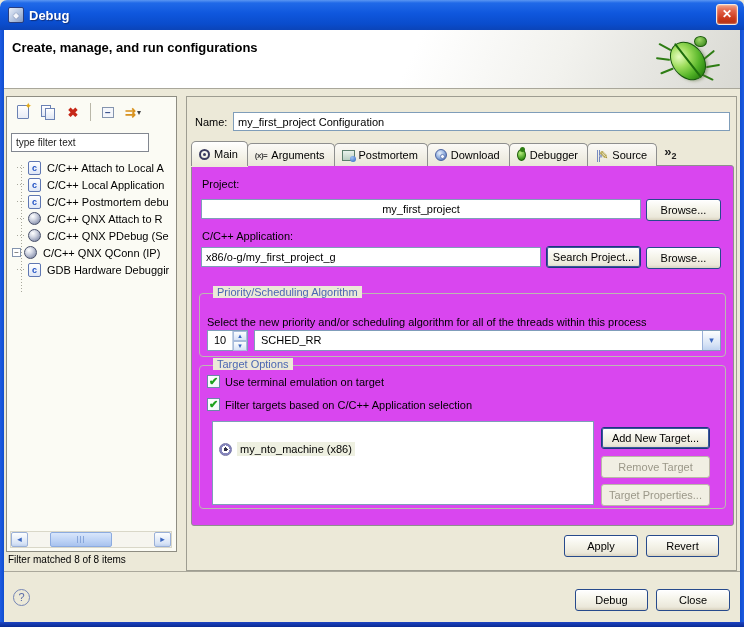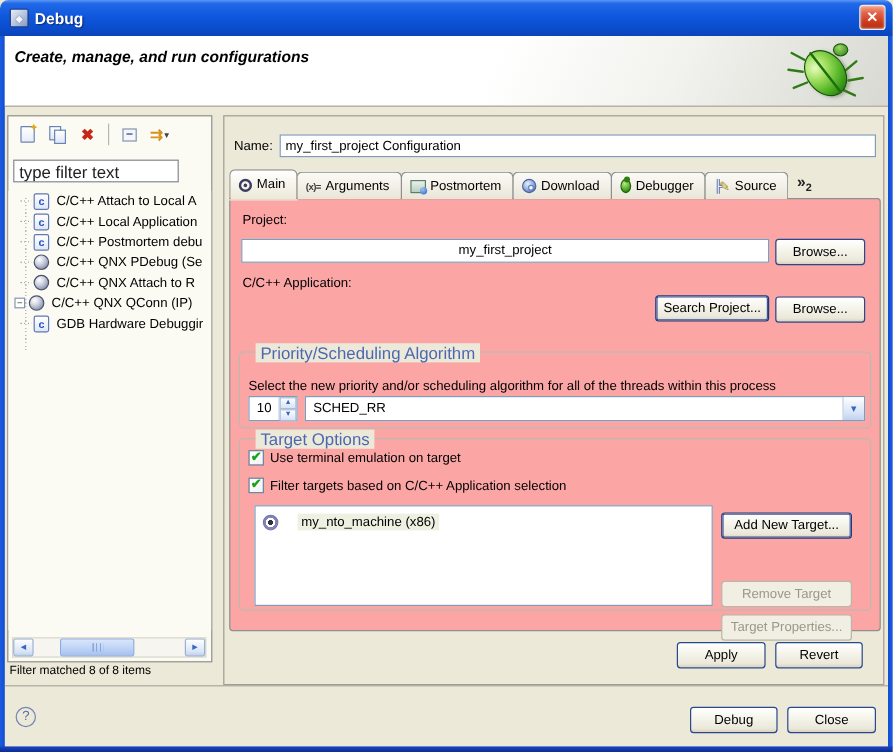--- a/index.html
+++ b/index.html
@@ -30,21 +30,21 @@
   }
   .win-edge-l { position:absolute; left:0; top:30px; width:4px; height:593px; background:linear-gradient(90deg,#1e5be2,#0f4ed0); }
   .win-edge-r { position:absolute; right:0; top:30px; width:4px; height:593px; background:linear-gradient(90deg,#0f4ed0,#1e5be2); }
   .win-edge-b { position:absolute; left:0; bottom:0; width:744px; height:5px; background:linear-gradient(180deg,#1c44c2,#0a2a92); }
   
   .banner {
     position:absolute; left:4px; top:30px; width:736px; height:59px;
     background:linear-gradient(115deg,#ffffff 55%,#f2f2ee 75%,#d9d9d3 100%);
     border-bottom:1px solid #a9a79a;
   }
-  .banner h1 { position:absolute; left:8px; top:10px; font-size:13px; font-weight:bold; color:#000;font-style:italic; }
+  .banner h1 { position:absolute; left:8px; top:10px; font-size:13px; font-weight:bold; color:#000; }
   
   .bug { position:absolute; right:18px; top:2px; width:66px; height:56px; }
   .bug .body {
     position:absolute; left:16px; top:8px; width:32px; height:42px; border-radius:50%;
     transform:rotate(-38deg);
     background:radial-gradient(circle at 35% 28%, #e6fcc0 0%, #9edd5c 30%, #54b428 60%, #2a8410 85%, #17660a 100%);
     border:1px solid #14560a; box-shadow:1px 2px 3px rgba(90,110,60,.45);
   }
   .bug .seam { position:absolute; left:31px; top:7px; width:2px; height:43px; background:#1d6e0c; transform:rotate(-38deg); border-radius:2px; }
   .bug .head {
@@ -68,21 +68,21 @@
   .ic-copy { position:relative; width:15px; height:15px; }
   .ic-copy i, .ic-copy b { position:absolute; width:10px; height:12px; background:linear-gradient(180deg,#fff,#dfe6f4); border:1px solid #6b82b4; }
   .ic-copy i { left:0; top:0; } .ic-copy b { left:4px; top:3px; }
   .ic-del { color:#c62818; font-size:13px; font-weight:bold; }
   .ic-collapse { width:12px; height:11px; border:1px solid #8494ae; background:#f4f6fb; color:#38508a; font-size:10px; line-height:9px; text-align:center; font-weight:bold; }
   .ic-filter { color:#d8921e; font-size:13px; font-weight:bold; }
   .ic-dd { color:#444; font-size:8px; margin-left:1px; }
   .filter-input {
     position:absolute; left:4px; top:36px; width:138px; height:19px;
     border:1px solid #828790; background:#fff; font-family:"Liberation Sans",sans-serif;
-    font-size:14px; padding:2px 4px; color:#222;
+    font-size:10px; padding:2px 4px; color:#222;
   }
   .tree { position:absolute; left:0; top:62px; width:169px; height:366px; background:#fbfbf4; overflow:hidden; }
   .tree-spine { position:absolute; left:14px; top:6px; width:1px; height:128px; background:repeating-linear-gradient(180deg,#a8a89c 0 1px,transparent 1px 3px); }
   .tree-spine2 { position:absolute; left:30px; top:106px; width:1px; height:12px; background:repeating-linear-gradient(180deg,#a8a89c 0 1px,transparent 1px 3px); }
   .trow { position:relative; height:17px; display:flex; align-items:center; cursor:pointer; white-space:nowrap; }
   .trow .dots { width:9px; height:1px; background:repeating-linear-gradient(90deg,#a8a89c 0 1px,transparent 1px 3px); margin-left:10px; }
   .trow.child .dots { margin-left:26px; }
   .expander {
     width:9px; height:9px; border:1px solid #8494ae; background:#fff; margin-left:5px;
     font-size:8px; line-height:7px; text-align:center; color:#333; flex:none; cursor:pointer;
@@ -140,50 +140,50 @@
   .ti-args { font-size:8px; font-weight:bold; color:#404040; letter-spacing:-0.5px; }
   .ti-env { width:13px; height:11px; background:linear-gradient(180deg,#e9f2ec,#b9cfc2); border:1px solid #5c7e6c; position:relative; }
   .ti-env::after { content:""; position:absolute; right:-2px; bottom:-2px; width:6px; height:6px; border-radius:50%; background:radial-gradient(circle at 35% 30%,#9cc2f2,#2d62c2); }
   .ti-dl { width:12px; height:12px; border-radius:50%; background:radial-gradient(circle at 38% 32%,#e8f0fc 0%,#9ab6e2 45%,#5a7ec0 80%); border:1px solid #4a62a0; position:relative; }
   .ti-dl::after { content:""; position:absolute; left:4px; top:4px; width:3px; height:3px; border-radius:50%; background:#f4f8ff; border:1px solid #6a82b8; }
   .ti-bug { width:9px; height:12px; border-radius:50%; background:radial-gradient(circle at 35% 30%,#b8ec7e,#3f9a1c 70%,#236c0a); border:1px solid #1d5e08; position:relative; }
   .ti-bug::after { content:""; position:absolute; left:2px; top:-3px; width:5px; height:5px; border-radius:50%; background:#2e7d12; }
   .ti-src { color:#4a66b0; font-size:10px; position:relative; }
   .ti-src .pencil { color:#a08a18; font-size:11px; margin-left:-3px; }
   
-  .tabbox { position:absolute; left:4px; top:68px; width:543px; height:361px; border:1px solid #8e8f8e; background:#fca5a5; border-radius:0 3px 3px 3px; }
+  .tabbox { position:absolute; left:4px; top:68px; width:543px; height:361px; border:1px solid #8e8f8e; background:#d946ef; border-radius:0 3px 3px 3px; }
   .fld-label { position:absolute; font-size:11px; }
   .txt {
     position:absolute; border:1px solid #7f9db9; background:#fff; font-family:"Liberation Sans",sans-serif;
     font-size:11px; padding:2px 4px; height:20px;
   }
   .xp-btn {
     position:absolute; height:22px; border:1px solid #274a8c; border-radius:3px;
     background:linear-gradient(180deg,#ffffff 0%,#f6f5ec 40%,#ebe8da 85%,#d9d2bf 100%);
     font-family:"Liberation Sans",sans-serif; font-size:11px; text-align:center; cursor:pointer;
     box-shadow:inset 0 1px 0 #fff;
   }
   .xp-btn.focus { box-shadow:inset 0 0 0 1px #3a549c, inset 0 1px 0 #fff; border-color:#1c3a7e; }
-  .xp-btn.disabled { border-color:#bab6a8; color:#9b9889; background:#f1efe3; box-shadow:none; cursor:default;margin-top:28px; }
+  .xp-btn.disabled { border-color:#bab6a8; color:#9b9889; background:#f1efe3; box-shadow:none; cursor:default; }
   
   .group { position:absolute; border:1px solid #bbbab0; border-radius:4px; }
-  .group-title { position:absolute; left:13px; top:-8px; background:#ece9d8; padding:0 4px; color:#4c68b2; font-size:14px; }
+  .group-title { position:absolute; left:13px; top:-8px; background:#ece9d8; padding:0 4px; color:#4c68b2; font-size:11px; }
   .spinner { position:absolute; width:41px; height:21px; border:1px solid #7f9db9; background:#fff; display:flex; }
   .spin-val { flex:1; font-size:11px; padding:3px 0 0 6px; }
   .spin-btns { width:15px; display:flex; flex-direction:column; border-left:1px solid #c4d2e4; }
   .spin-btns span { flex:1; font-size:7px; line-height:8px; text-align:center; color:#3a66c0; background:linear-gradient(180deg,#fdfefe,#d7e3f6); border:1px solid #a8bcdc; cursor:pointer; }
   .combo { position:absolute; height:21px; border:1px solid #7f9db9; background:#fff; display:flex; }
   .combo-val { flex:1; font-size:11px; padding:3px 0 15px 6px; white-space:nowrap; overflow:hidden; }
   .combo-btn { width:18px; background:linear-gradient(180deg,#fdfefe,#d7e3f6 70%,#bfd2f0); border-left:1px solid #9ab0d8; border-radius:0 1px 1px 0; color:#3a66c0; font-size:9px; text-align:center; line-height:19px; cursor:pointer; }
   
   .cb-row { position:absolute; display:flex; align-items:center; gap:5px; }
   .cb-box { width:13px; height:13px; border:1px solid #6a88a8; background:linear-gradient(135deg,#fff,#f0f4f8); color:#1ca11c; font-size:11px; font-weight:bold; line-height:11px; text-align:center; cursor:pointer; }
   
   .target-list { position:absolute; background:#fff; border:1px solid #7f9db9; }
-  .tl-item { display:flex; align-items:center; gap:16px; padding:6px 4px 2px 6px; cursor:pointer; }
+  .tl-item { display:flex; align-items:center; gap:5px; padding:20px 4px 2px 6px; cursor:pointer; }
   .ic-target { width:13px; height:13px; border-radius:50%; background:radial-gradient(circle, #303048 0 2px, #fff 2px 4px, #8585bd 4px 6px, #b8b8d8 6px); border:1px solid #7878a8; flex:none; }
   .tl-item .tl-label { background:#eef0e1; padding:1px 3px; }
 </style>
 </head>
 <body>
 
 <div class="titlebar">
   <span class="title-icon">◆</span>
   <span class="title-text">Debug</span>
 </div>
@@ -247,26 +247,26 @@
       <span class="tlabel">C/C++ Local Application</span>
     </div>
     <div class="trow">
       <span class="dots"></span>
         <span class="ticon ic-capp">c</span>
       <span class="tlabel">C/C++ Postmortem debu</span>
     </div>
     <div class="trow">
       <span class="dots"></span>
         <span class="ticon ic-sphere"></span>
+      <span class="tlabel">C/C++ QNX Attach to R</span>
+    </div>
+    <div class="trow">
+      <span class="dots"></span>
+        <span class="ticon ic-sphere"></span>
       <span class="tlabel">C/C++ QNX PDebug (Se</span>
-    </div>
-    <div class="trow">
-      <span class="dots"></span>
-        <span class="ticon ic-sphere"></span>
-      <span class="tlabel">C/C++ QNX Attach to R</span>
     </div>
     <div class="trow">
       <span class="expander">−</span>
       <span class="ticon ic-sphere" style="margin-left:3px;"></span>
       <span class="tlabel">C/C++ QNX QConn (IP)</span>
     </div>
     <div class="trow">
       <span class="dots"></span>
         <span class="ticon ic-capp">c</span>
       <span class="tlabel">GDB Hardware Debuggir</span>
@@ -320,20 +320,21 @@
       <span class="chev">»</span><sub>2</sub>
     </div>
   </div>
 
   <div class="tabbox">
     <span class="fld-label" style="left:10px;top:12px;">Project:</span>
     <input class="txt" style="left: 9px; top: 33px; width: 440px; text-align: center;" value="my_first_project">
     <button class="xp-btn" style="left:454px;top:33px;width:75px;">Browse...</button>
 
     <span class="fld-label" style="left:10px;top:64px;">C/C++ Application:</span>
+    <input class="txt" style="left: 9px; top: 81px; width: 340px;" value="x86/o-g/my_first_project_g">
     <button class="xp-btn focus" style="left:354px;top:80px;width:95px;">Search Project...</button>
     <button class="xp-btn" style="left:454px;top:81px;width:75px;">Browse...</button>
 
     <div class="group" style="left:7px;top:127px;width:527px;height:64px;">
       <span class="group-title">Priority/Scheduling Algorithm</span>
       <span class="fld-label" style="left:7px;top:10px;margin-top:12px;">Select the new priority and/or scheduling algorithm for all of the threads within this process</span>
       <div class="spinner" style="left:7px;top:36px;">
         <span class="spin-val">10</span>
         <span class="spin-btns">
           <span>▴</span>

